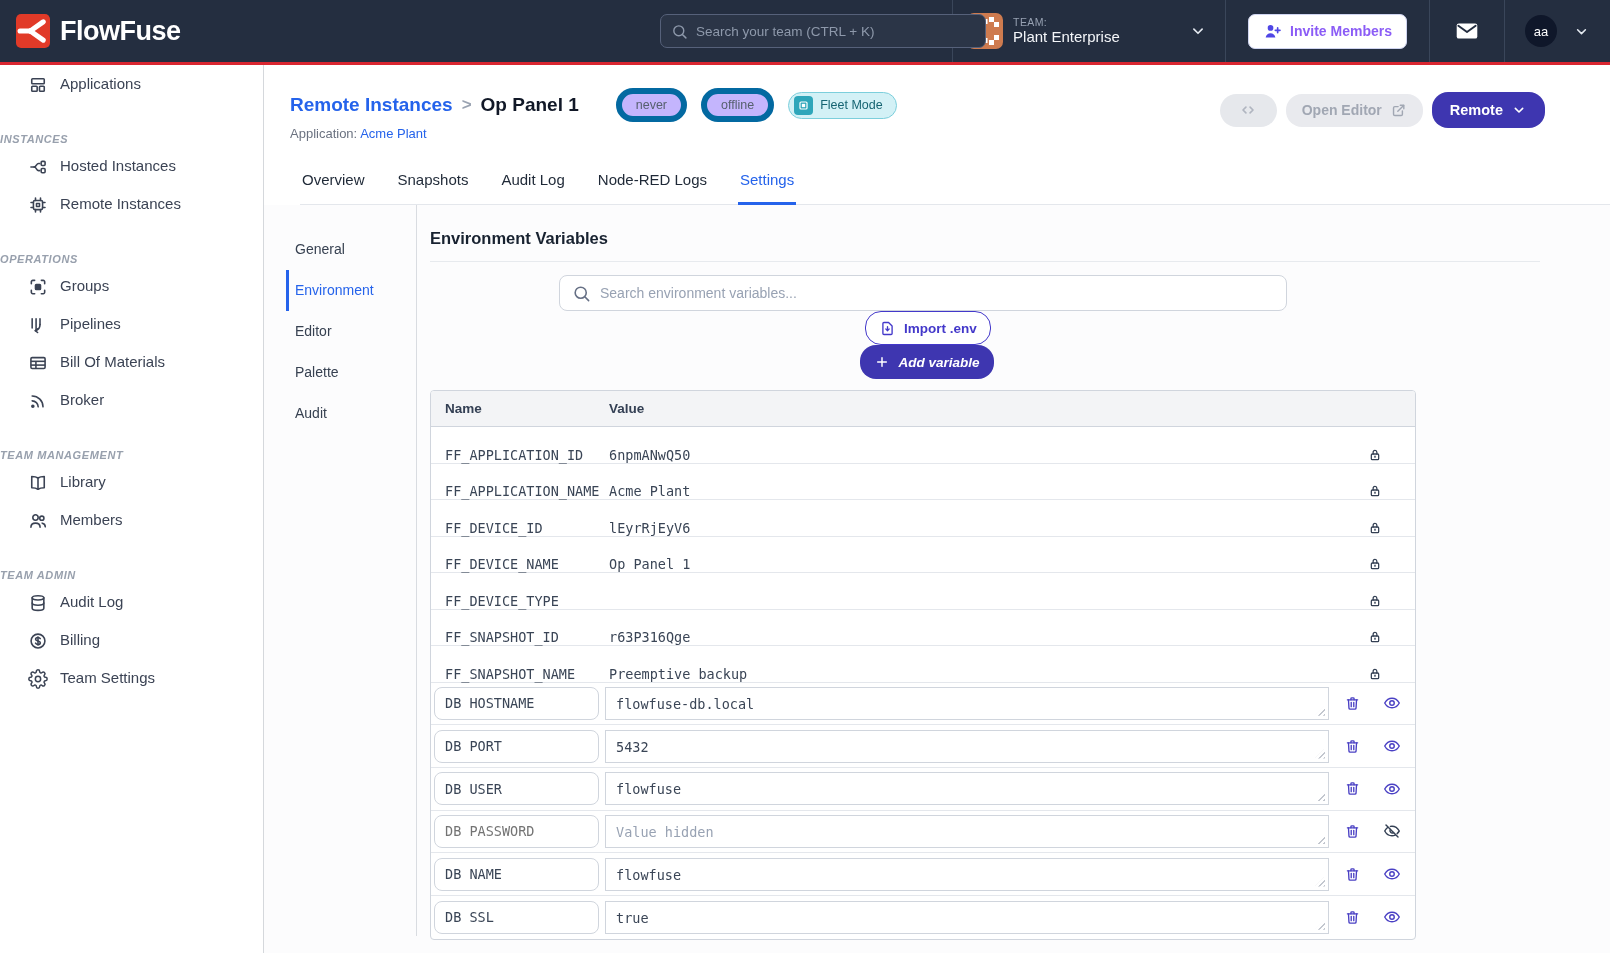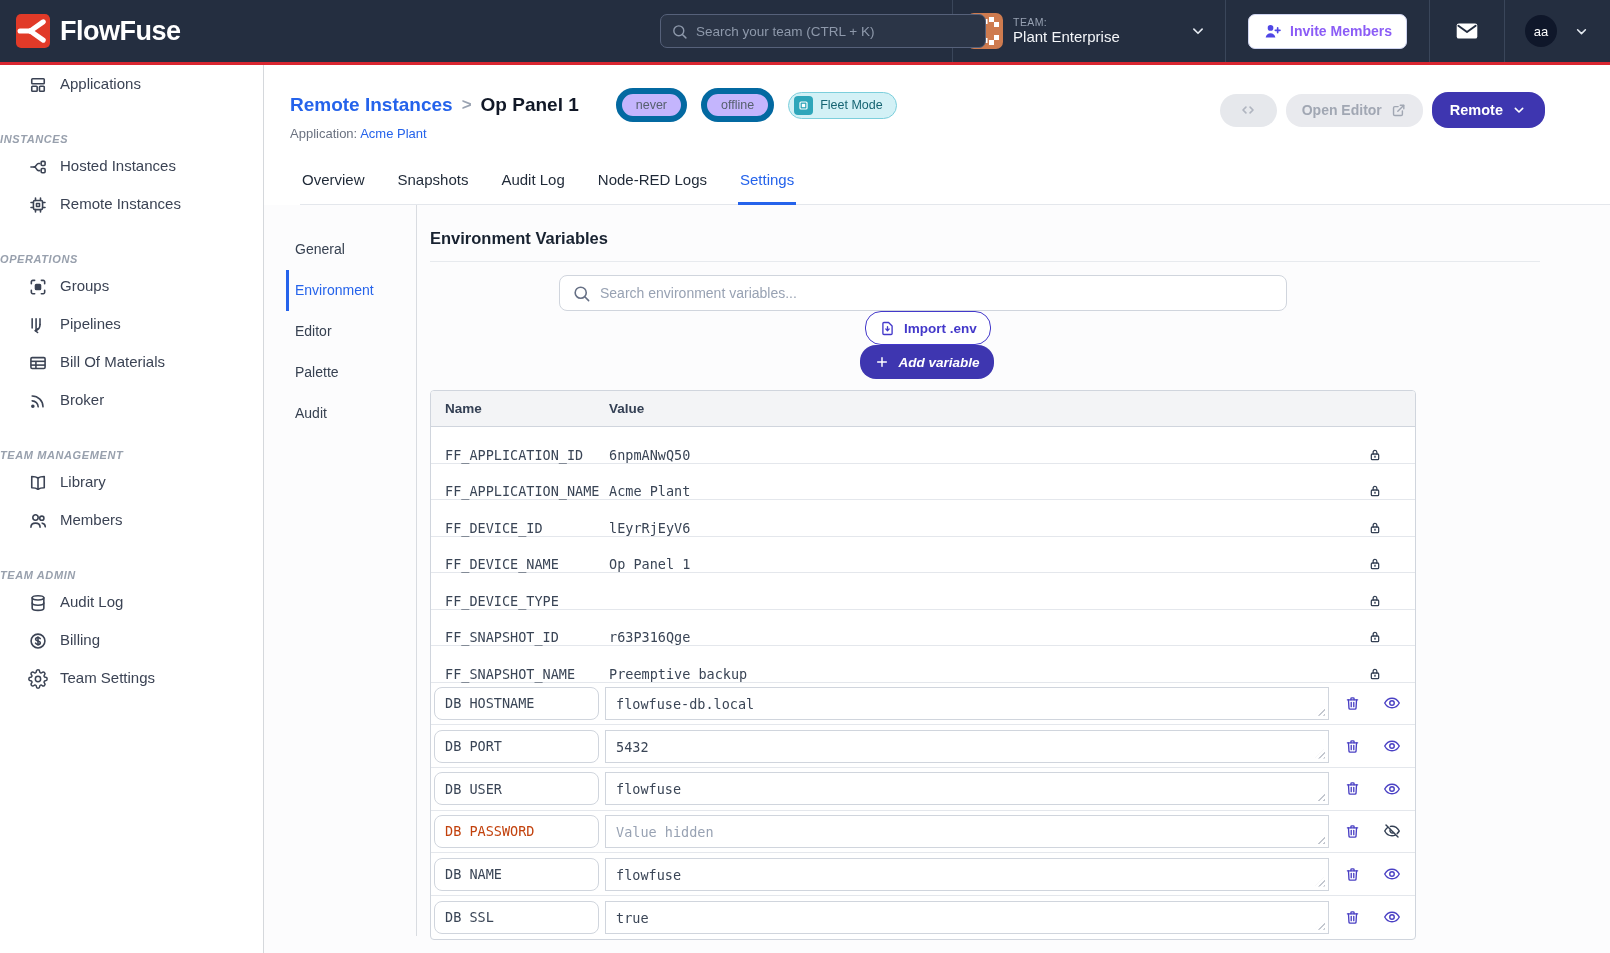--- a/index.html
+++ b/index.html
@@ -123,21 +123,21 @@
                      overflow:hidden; line-height:20px; }
   .env-value-input::placeholder { color:#98a2b3; }
   .value-wrap::after { content:""; position:absolute; right:4px; bottom:4px; width:10px;
                        height:10px; clip-path:polygon(100% 0,100% 100%,0 100%);
                        background:repeating-linear-gradient(135deg,transparent 0 2px,#c3c7cf 2px 3.4px); }
   .row-actions { margin-left:auto; display:flex; align-items:center; gap:22px;
                  padding-right:14px; color:#4a40c4; }
   .icon-btn { background:none; border:none; cursor:pointer; color:#4a40c4; padding:0; }
   [data-name="eye-off-icon"] { display:none; color:#344054; }
   .row-hidden [data-name="eye-off-icon"] { display:block; }
-  .row-hidden .env-name-input { color:#c2410c; }
+  .row-hidden .env-name-input { color:#737373; }
 
   .btn-save { margin-top:19px; background:#e7e8ec; color:#9ba1ad; font-size:13px;
               height:27px; padding:0 13px; }
 </style>
 </head>
 <body>
 
 <nav class="navbar" data-name="top-navbar">
   <div class="brand" data-name="flowfuse-brand">
     <span data-name="flowfuse-logo-icon">

